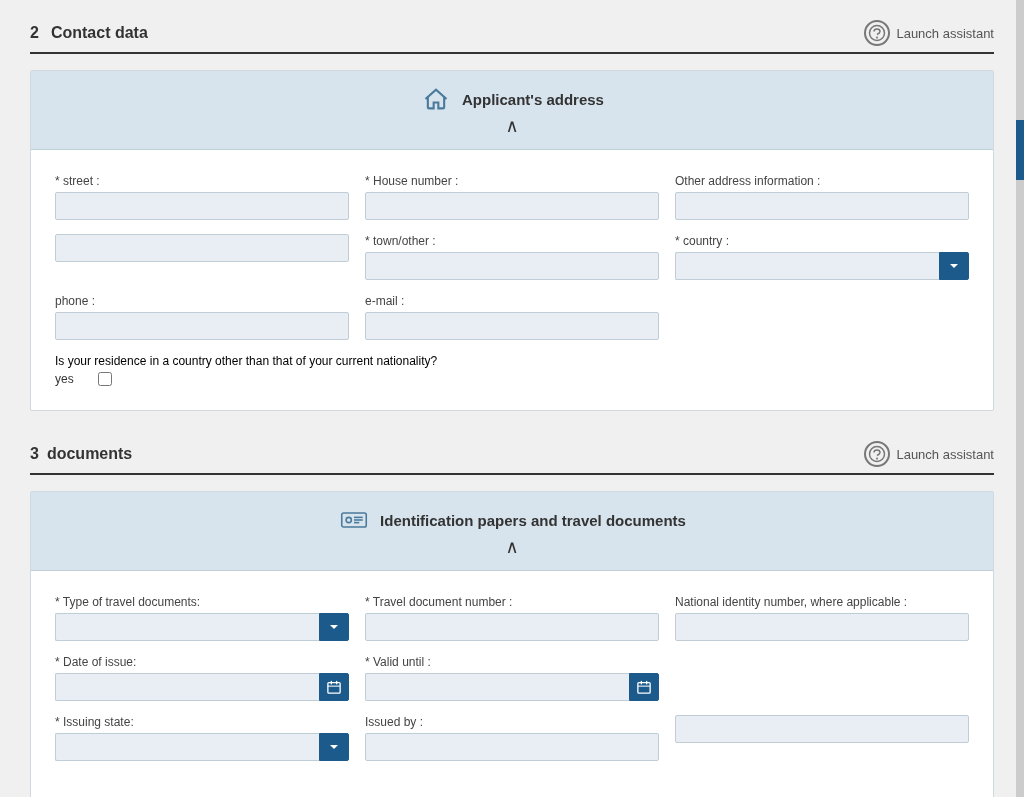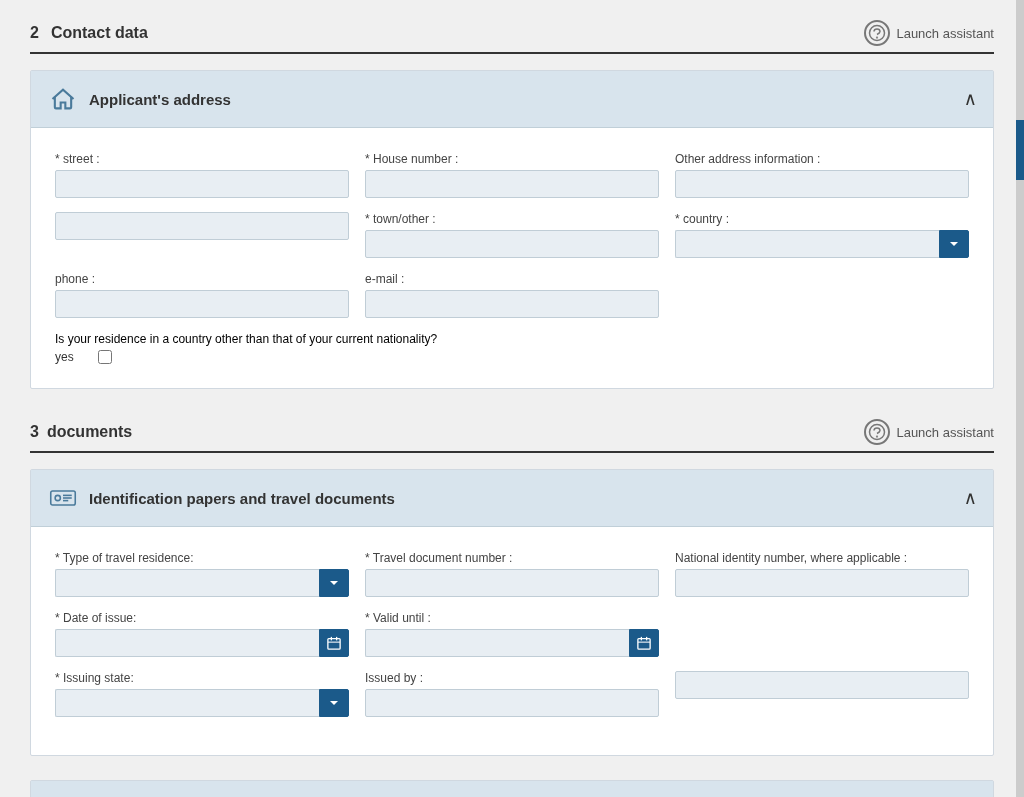--- a/index.html
+++ b/index.html
@@ -72,20 +72,21 @@
       border-radius: 2px;
       margin-bottom: 24px;
     }
     .card-header {
       background: #d8e4ed;
       padding: 12px 16px;
       display: flex;
       align-items: center;
       justify-content: space-between;
       border-bottom: 1px solid #c0cfd8;
+      flex-direction: column;
     }
     .card-header-left {
       display: flex;
       align-items: center;
       gap: 10px;
     }
     .card-header-icon {
       width: 32px;
       height: 32px;
       display: flex;
@@ -305,21 +306,21 @@
             </svg>
           </div>
           <span class="card-title">Identification papers and travel documents</span>
         </div>
         <span class="chevron-up">∧</span>
       </div>
       <div class="card-body">
 
         <div class="form-row">
           <div class="form-group col-2">
-            <label>* Type of travel residence:</label>
+            <label>* Type of travel documents:</label>
             <div class="input-with-btn">
               <input class="form-input" type="text" style="">
               <div class="input-btn">
                 <svg width="12" height="12" viewBox="0 0 12 12" fill="white">
                   <path d="M2 4l4 4 4-4"></path>
                 </svg>
               </div>
             </div>
           </div>
           <div class="form-group col-2">

